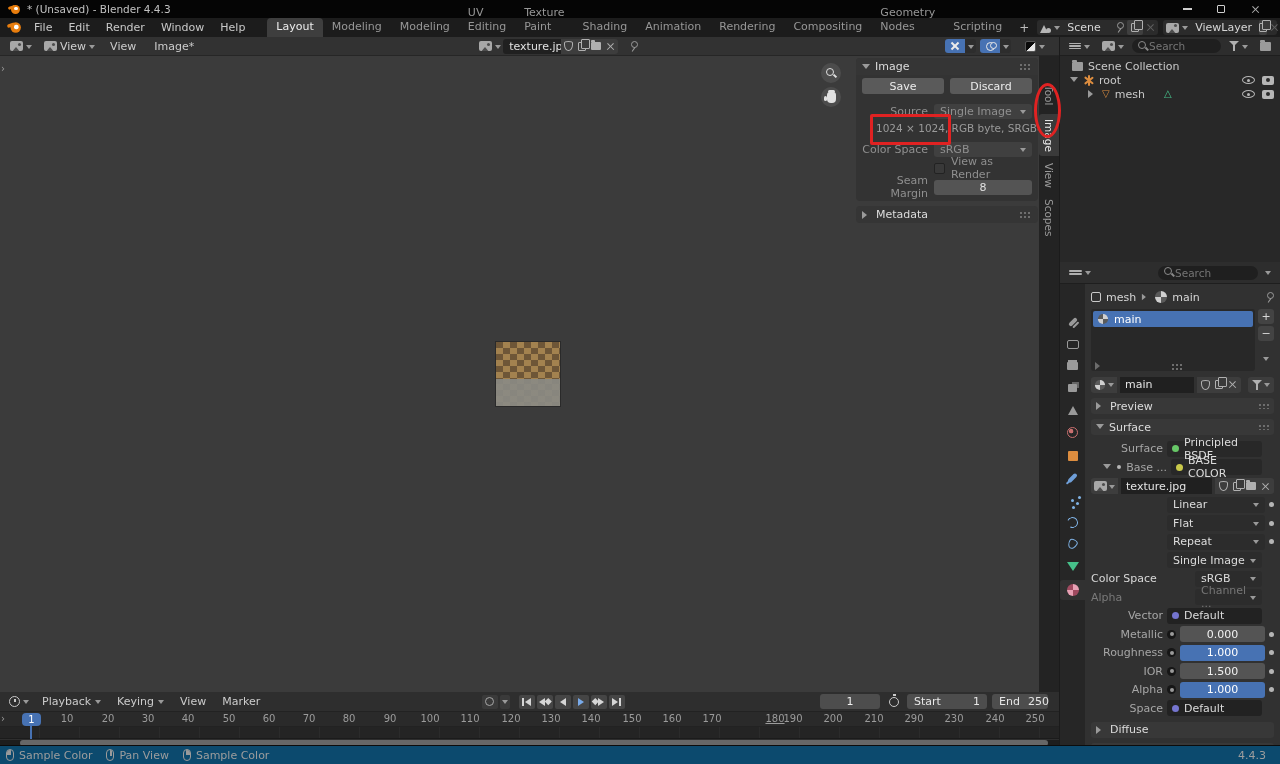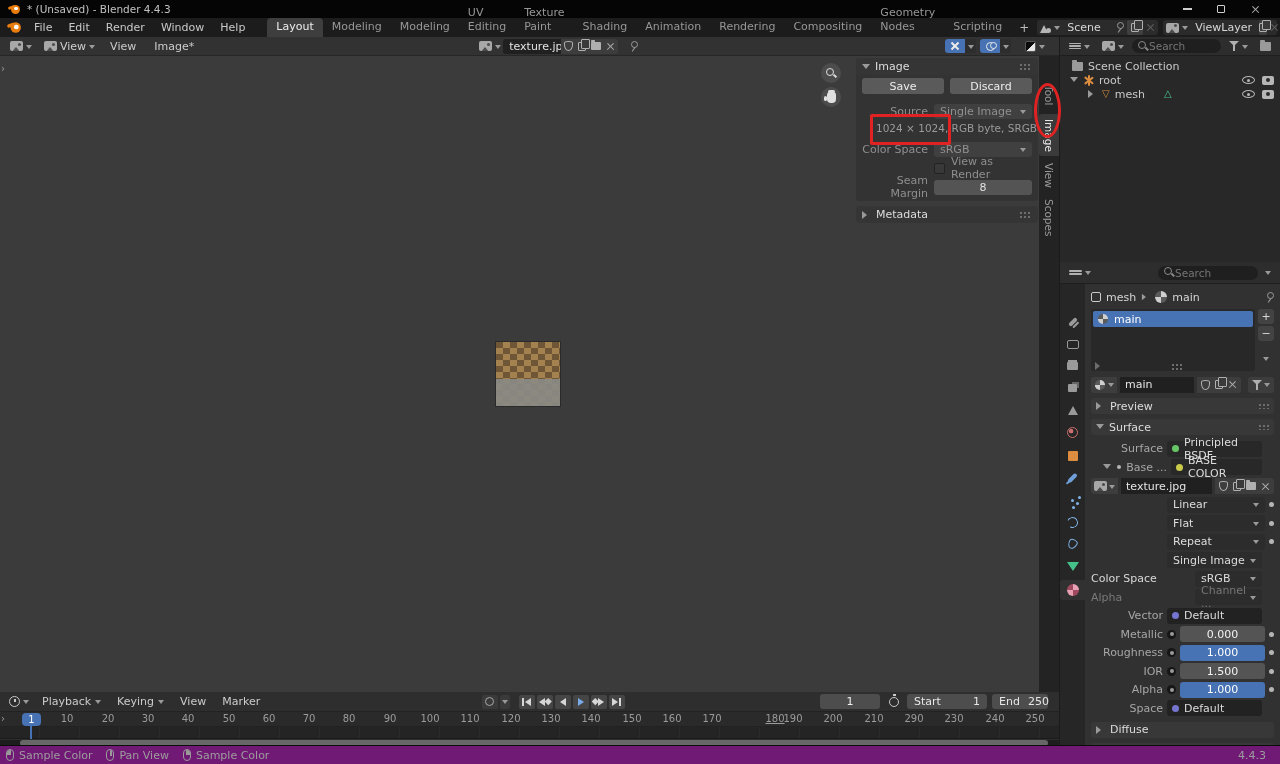--- a/index.html
+++ b/index.html
@@ -208,21 +208,21 @@
   #tl-ruler{position:relative;height:15px;background:#2a2a2a;border-bottom:1px solid #222;}
   .ruler-num{position:absolute;top:1px;transform:translateX(-50%);color:#9b9b9b;font-size:10px;}
   #cf-badge{position:absolute;left:22px;top:1px;width:19px;height:13px;background:#4772b3;border-radius:4px;color:#fff;font-size:10px;display:flex;align-items:center;justify-content:center;}
   #tl-tracks{position:relative;height:12px;background:#242424;border-bottom:1px solid #1b1b1b;
     background-image:repeating-linear-gradient(to right,transparent 0 39px,#2b2b2b 39px 40px);}
   #cf-line{position:absolute;left:30px;top:-1px;width:2px;height:13px;background:#4772b3;}
   #tl-scroll{position:relative;height:6px;background:#1d1d1d;margin-top:1px;}
   #tl-scroll .bar{position:absolute;left:20px;top:0;width:1028px;height:6px;background:#676767;border-radius:3px;}
 
   
-  #statusbar{position:absolute;left:0;top:745px;width:1280px;height:19px;background:#701a75;border-top:1px solid #0c0c0c;display:flex;align-items:center;padding:0 6px;gap:14px;color:#9d9d9d;}
+  #statusbar{position:absolute;left:0;top:745px;width:1280px;height:19px;background:#0c4a6e;border-top:1px solid #0c0c0c;display:flex;align-items:center;padding:0 6px;gap:14px;color:#9d9d9d;}
   .sb-item{display:flex;align-items:center;gap:5px;}
   .mouse{width:8px;height:12px;border:1.2px solid #9a9a9a;border-radius:4px;position:relative;overflow:hidden;}
   .mouse.l::before{content:"";position:absolute;left:0;top:0;width:4px;height:5px;background:#9a9a9a;}
   .mouse.m::before{content:"";position:absolute;left:2.8px;top:0;width:2px;height:6px;background:#9a9a9a;}
   .mouse.r::before{content:"";position:absolute;right:0;top:0;width:4px;height:5px;background:#9a9a9a;}
   #sb-version{margin-left:auto;padding-right:8px;color:#9d9d9d;}
 
   
   #anno-rect{position:absolute;left:870px;top:114px;width:81px;height:31px;border:3px solid #e02222;border-radius:2px;pointer-events:none;}
   #anno-ellipse{position:absolute;left:1034px;top:83px;width:27px;height:55px;border:3px solid #e02222;border-radius:50%;pointer-events:none;}

